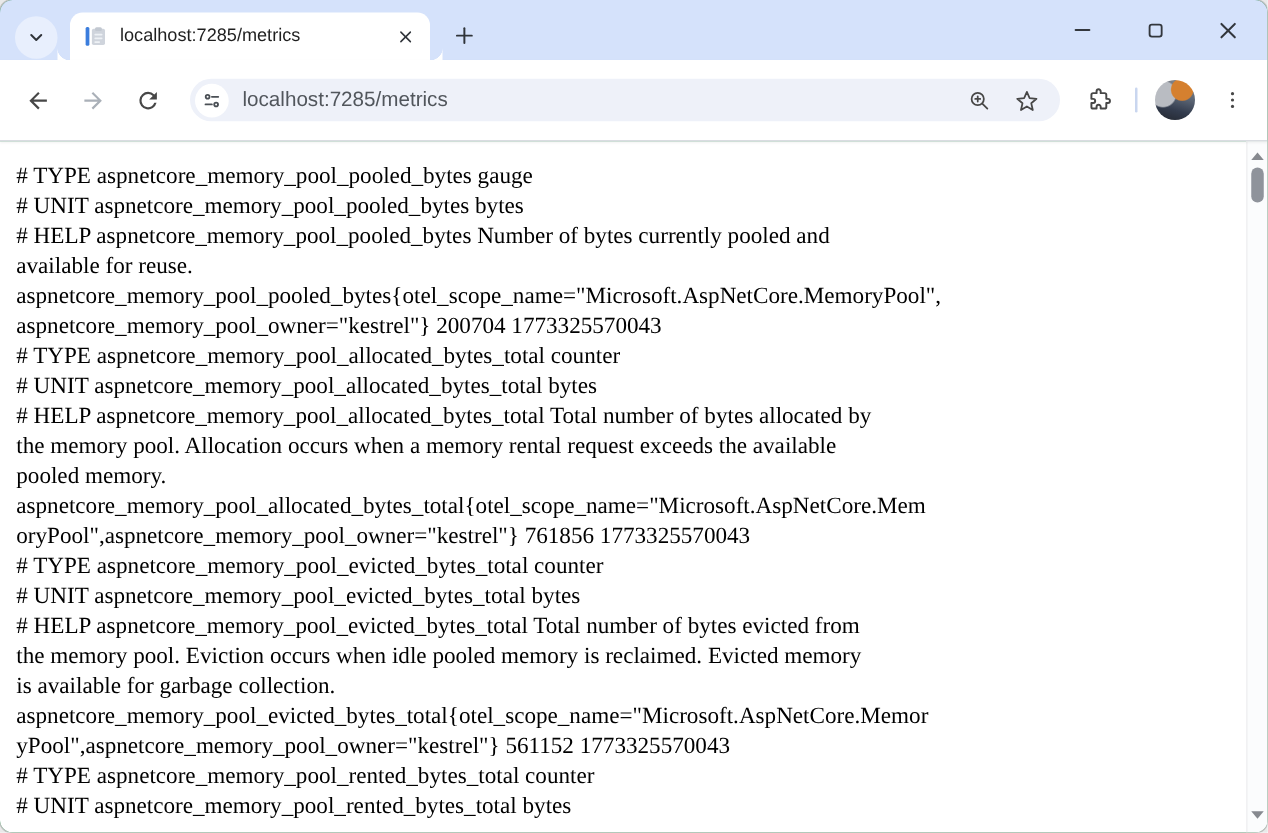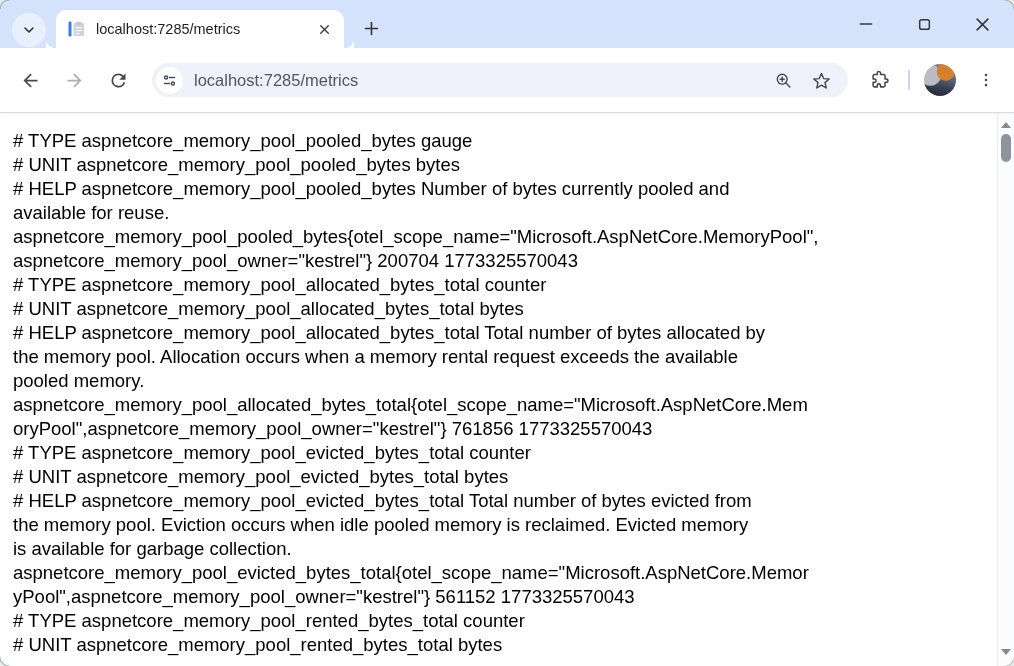--- a/index.html
+++ b/index.html
@@ -84,21 +84,21 @@
     width: 32px; height: 32px; border-radius: 50%; margin: 0 6px; cursor: pointer; overflow: hidden;
     background:
       radial-gradient(circle at 68% 24%, #d5802f 0 26%, rgba(0,0,0,0) 29%),
       radial-gradient(circle at 20% 35%, #b9bcc2 0 30%, rgba(0,0,0,0) 34%),
       linear-gradient(195deg, #8d8f94 0%, #5a6473 42%, #333c4e 70%, #23272f 100%);
   }
 
   
   .content { position: relative; height: 553px; background: #fff; }
   .metrics {
-    font-family: Liberation Sans, sans-serif;
+    font-family: Liberation Serif, serif;
     font-size: 18.5px; line-height: 24px; color: var(--content_text, #000000);
     white-space: pre; padding: 16px 16px 0 13px; overflow: hidden; height: 100%;
   }
 
   
   .scrollbar {
     position: absolute; top: 0; right: 0; bottom: 0; width: 17px;
     background: #fbfcfd; border-left: 1px solid #ededef;
   }
   .sb-btn { position: absolute; left: 0; width: 16px; height: 16px; display: flex; align-items: center; justify-content: center; cursor: pointer; }

